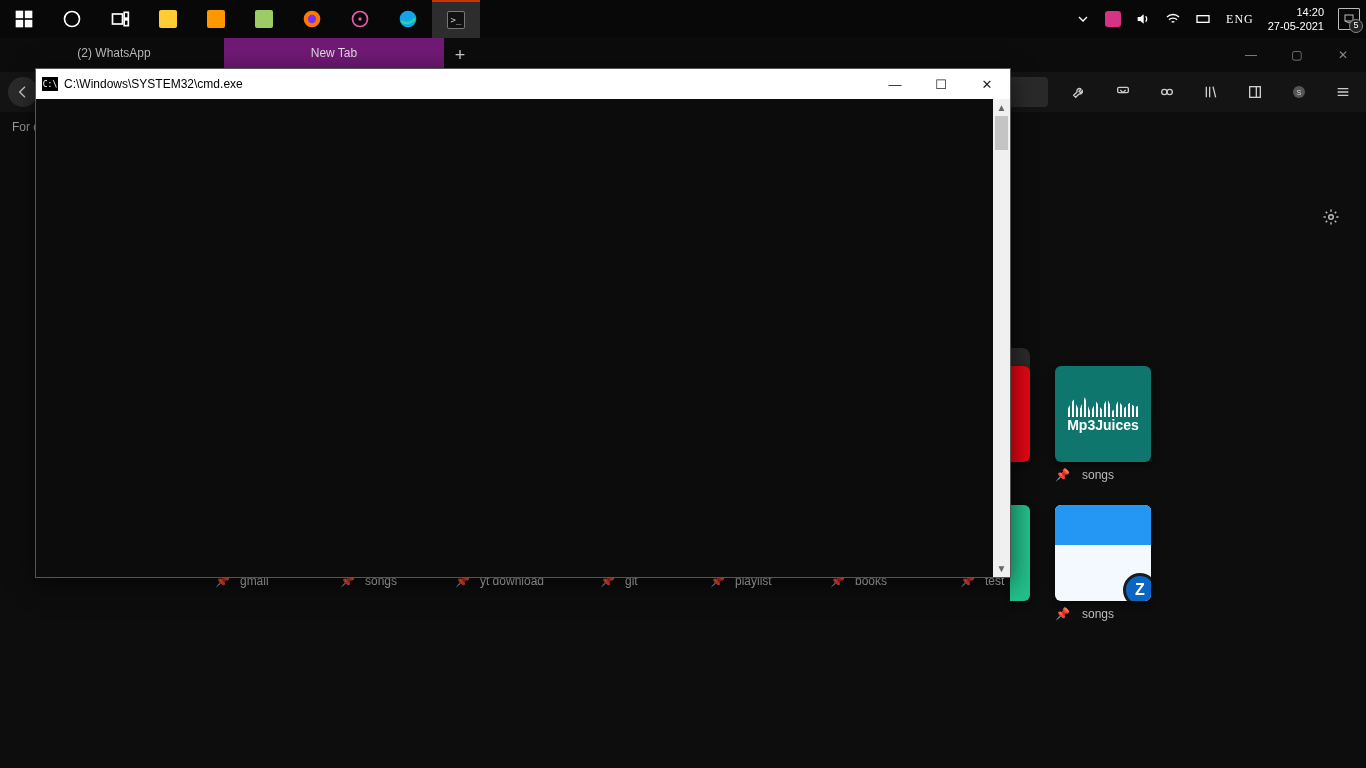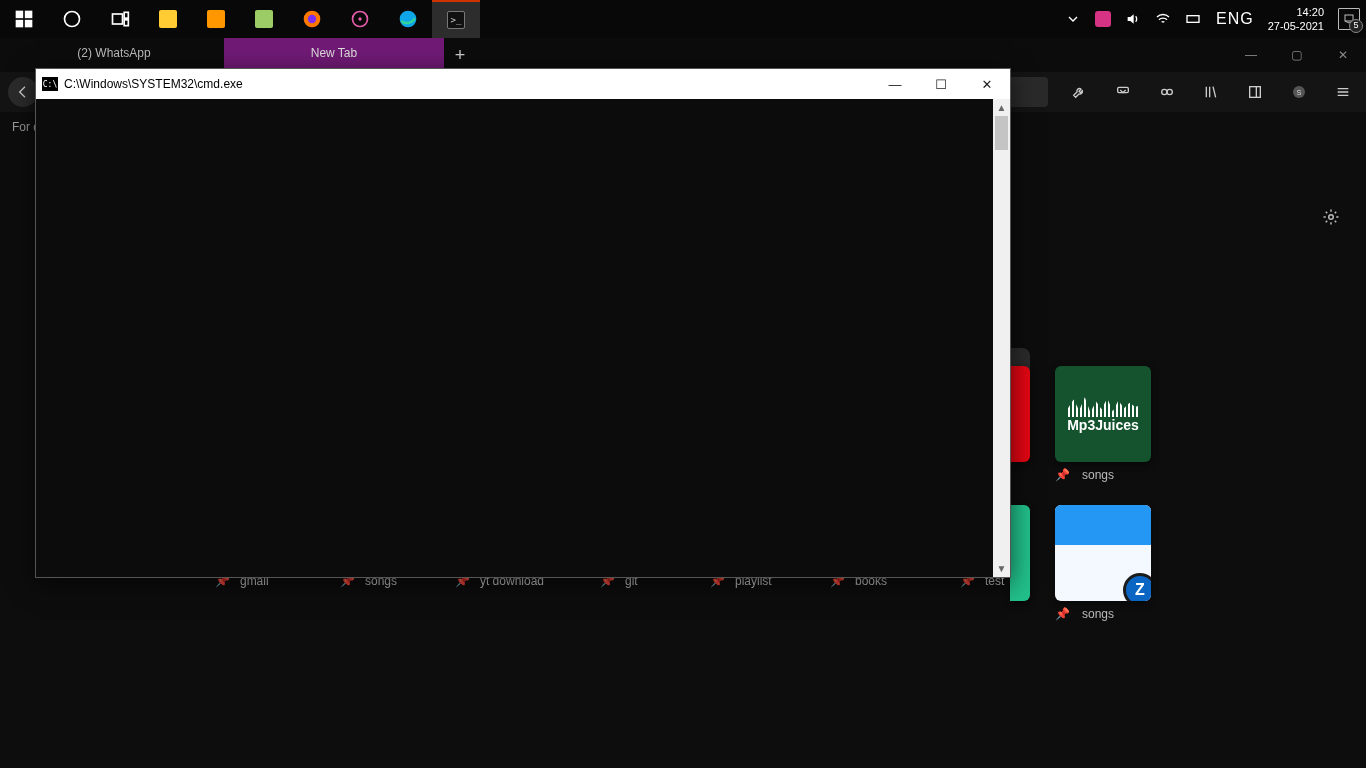--- a/index.html
+++ b/index.html
@@ -14,21 +14,21 @@
   .task-left { display: flex; align-items: stretch; }
   .task-btn {
     width: 48px; display: flex; align-items: center; justify-content: center;
     cursor: pointer;
   }
   .task-btn.active { background: #2d2d2d; border-top: 2px solid #cc3300; }
   .task-btn svg, .task-btn .ico { width: 20px; height: 20px; }
   .task-right { margin-left: auto; display: flex; align-items: center; gap: 8px; padding-right: 6px; }
   .tray-icon { display:flex; align-items:center; justify-content:center; width:22px; height:38px; }
   .tray-icon svg { width:16px; height:16px; }
-  .lang { font-size: 16px; letter-spacing: 1px; padding: 0 4px; }
+  .lang { font-size: 12px; letter-spacing: 1px; padding: 0 4px; font-family: Liberation Serif, serif; }
   .clock { text-align: right; line-height: 14px; font-size: 11px; padding: 4px 6px 4px 2px; }
   .action-center {
     width: 22px; height: 22px; border: 1px solid #bbb; display:flex;
     align-items:center; justify-content:center; position: relative; font-size:10px; border-radius:1px;
   }
   .action-center::after {
     content: attr(data-count);
     position:absolute; right:-4px; bottom:-4px; background:#222; border:1px solid #888;
     border-radius:50%; font-size:9px; width:12px; height:12px; line-height:10px; text-align:center;
   }
@@ -74,21 +74,21 @@
   
   #ff-content { position:absolute; top:110px; left:0; right:0; bottom:0; }
   .gear {
     position:absolute; top:60px; right:26px; color:#bbb; cursor:pointer;
   }
   
   .tile {
     position:absolute; width:96px; height:96px; border-radius:6px; background:#fff;
     box-shadow:0 2px 6px rgba(0,0,0,.5); overflow:hidden;
   }
-  .tile.red { background:#14532d; display:flex; flex-direction:column; align-items:center; justify-content:center; color:#fff; font-weight:700; font-size:14px; }
+  .tile.red { background:#0f766e; display:flex; flex-direction:column; align-items:center; justify-content:center; color:#fff; font-weight:700; font-size:14px; }
   .tile.red .wave { width:70px; height:22px; background:
      repeating-linear-gradient(90deg,#fff 0 2px, transparent 2px 4px);
      clip-path: polygon(0 60%, 8% 20%, 16% 70%, 24% 10%, 32% 80%, 40% 30%, 48% 65%, 56% 15%, 64% 75%, 72% 25%, 80% 60%, 88% 35%, 96% 55%, 100% 50%, 100% 100%, 0 100%);
   }
   .tile.blue { background:#f4f9ff; }
   .tile.blue .bluetop { height:40px; background:#2496f3; }
   .tile.stub { position:absolute; width:20px; border-radius:0 6px 6px 0; }
   .tile-caption {
     position:absolute; display:flex; align-items:center; gap:12px;
     color:#bbb; font-size:12px;

